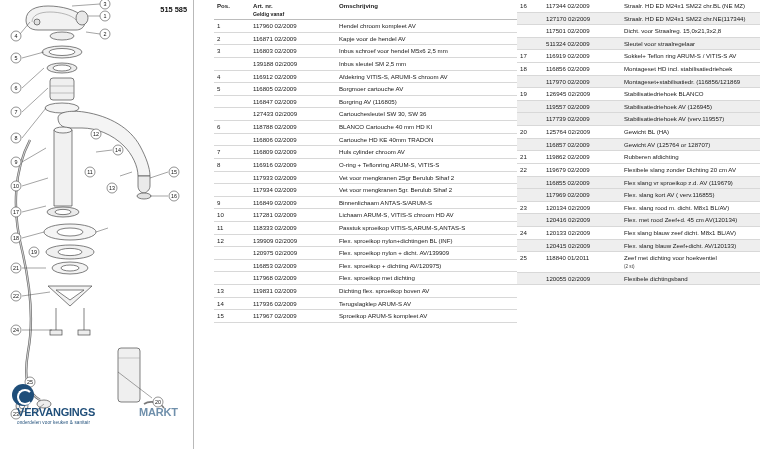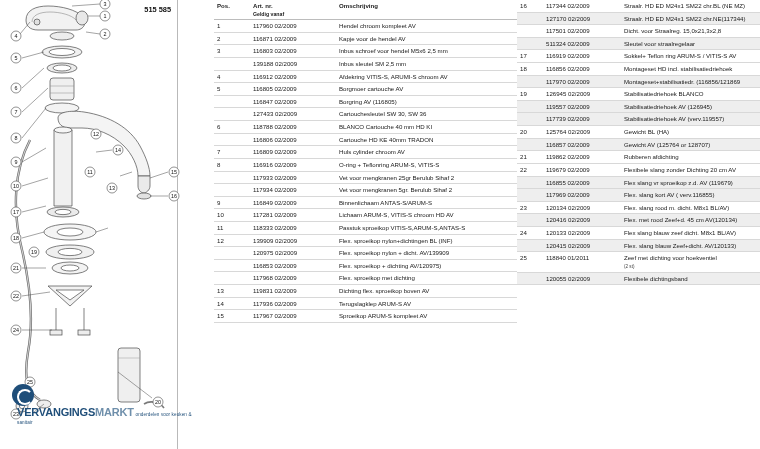--- a/index.html
+++ b/index.html
@@ -8,21 +8,21 @@
     width:760px; height:449px;
     font-family:"Liberation Sans", sans-serif;
     font-size:6.2px;
     color:#1a1a1a;
     background:#ffffff;
     overflow:hidden;
     position:relative;
   }
   
   #diagram {
-    position:absolute; left:0; top:0; width:178px; height:449px;
+    position:absolute; left:0; top:0; width:194px; height:449px;
     border-right:1px solid #b9b9b9;
     background:#fff;
   }
   #diagram .code {
     position:absolute; right:6px; top:5px;
     font-size:7.4px; font-weight:bold; color:#111;
   }
   #diagram svg { position:absolute; left:0; top:0; }
   .brand {
     position:absolute; left:12px; bottom:24px; width:190px;
@@ -32,21 +32,21 @@
     background:#1f4e79; display:inline-block; vertical-align:middle;
     position:relative;
   }
   .brand .mark:before {
     content:""; position:absolute; left:5px; top:5px;
     width:12px; height:12px; border-radius:50%;
     border:2px solid #fff; border-right-color:transparent;
   }
   .brand .txt { display:inline-block; vertical-align:middle; margin-left:5px; }
   .brand .t1 { font-size:11px; font-weight:bold; color:#1f4e79; letter-spacing:-0.2px;}
-  .brand .t1 i { font-style:normal; color:#6f8fab; font-weight:bold;}
+  .brand .t1 i { font-style:normal; color:#6f8fab; font-weight:bold;margin-left:44px;}
   .brand .t2 { font-size:4.6px; color:#1f4e79; letter-spacing:0.1px; margin-top:1px;}
 
   
   .tbl { position:absolute; border-collapse:collapse; table-layout:fixed; }
   #tbl-left  { left:214px; top:0;  width:303px; }
   #tbl-right { left:517px; top:0;  width:243px; }
   .tbl td, .tbl th {
     border-bottom:1px solid #d8d8d8;
     padding:2px 3px 2px 3px;
     vertical-align:top;

